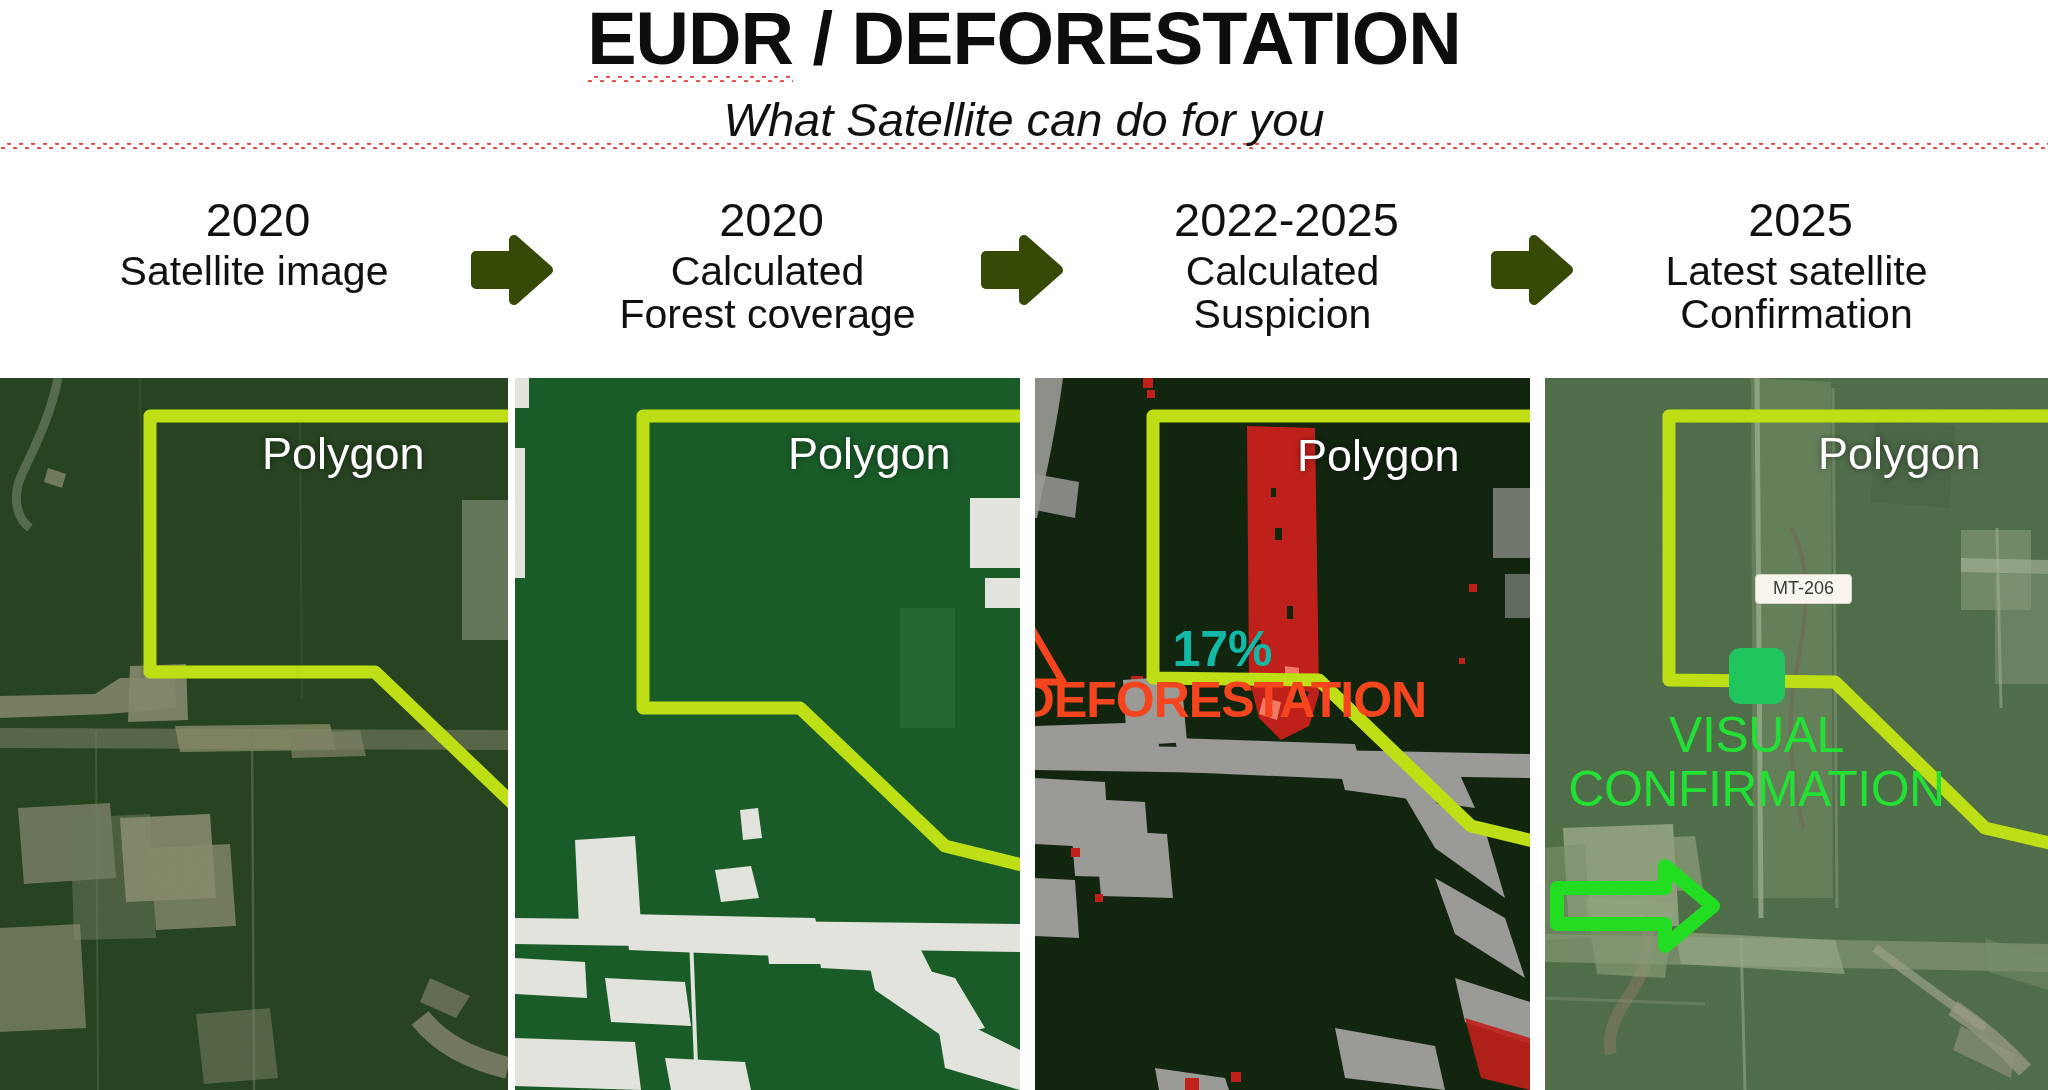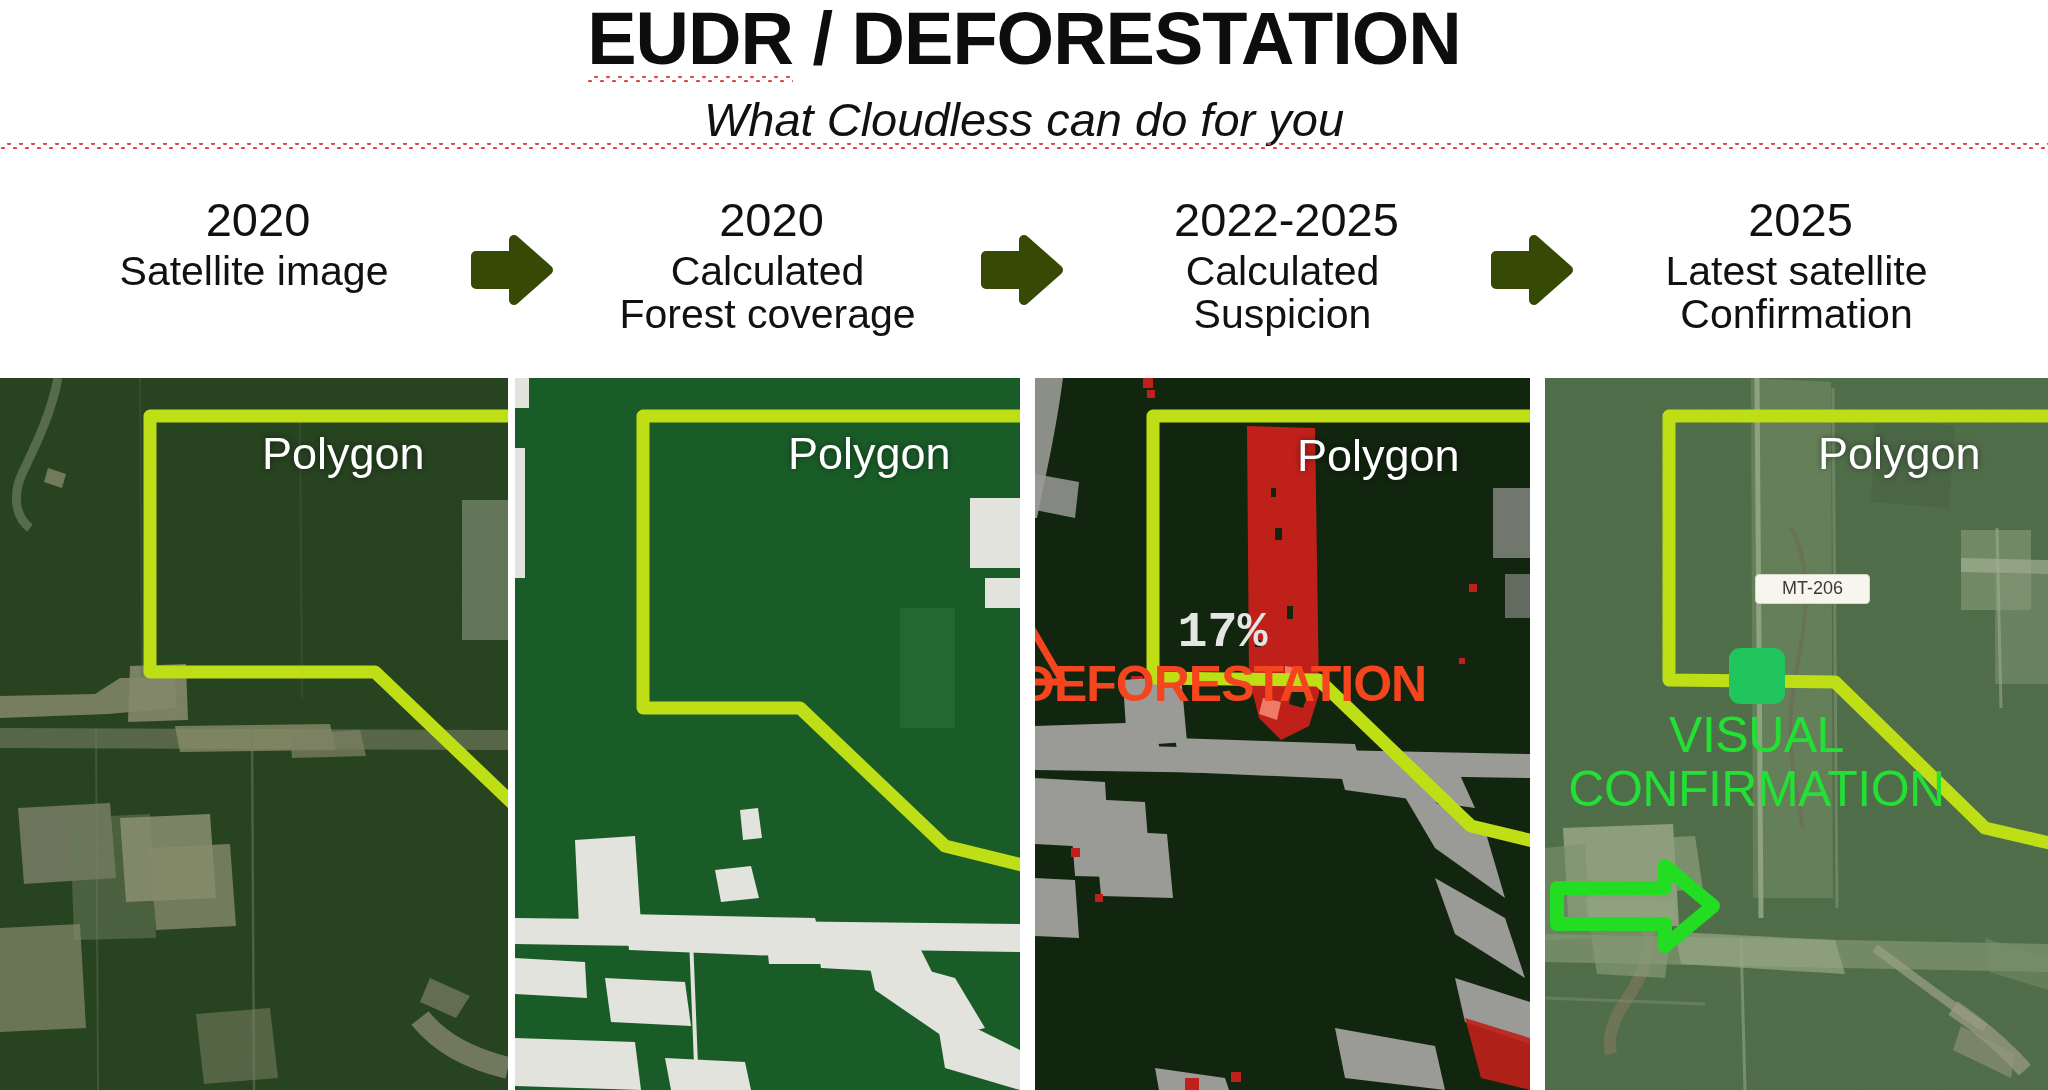--- a/index.html
+++ b/index.html
@@ -50,46 +50,46 @@
   .panel svg { position:absolute; left:0; top:0; }
 
   .poly-label {
     position:absolute; color:#ffffff; font-size:45px; font-weight:400;
     text-shadow:0 0 6px rgba(0,0,0,.45);
     white-space:nowrap;
   }
 
   
   .alert-wrap { position:absolute; text-align:center; width:100%; }
-  .alert-pct { font-size:50px; font-weight:bold; color:#e5e5e5; line-height:1.0; margin-top:4px;font-family:Liberation Mono, monospace;}
+  .alert-pct { font-size:50px; font-weight:bold; color:#14b8a6; line-height:1.0; margin-top:20px;}
   .alert-word { font-size:50px; font-weight:bold; color:#f5451e; line-height:1.05; letter-spacing:-1px;}
 
   
   .ok-wrap { position:absolute; text-align:center; width:100%; }
   .ok-box { width:56px; height:56px; border-radius:11px; background:#21c55d;
             display:inline-flex; align-items:center; justify-content:center; }
   .ok-l1, .ok-l2 { font-size:50px; font-weight:normal; color:#22e034; line-height:1.08; letter-spacing:-.5px;}
 
   .road-label {
     position:absolute; background:#f7f5ee; color:#3a3a3a;
-    font-size:18px; padding:3px 26px 4px; border-radius:4px;
+    font-size:18px; padding:3px 17px 4px; border-radius:4px;
     border:1px solid #d8d5c9; white-space:nowrap;
   }
 </style>
 </head>
 <body>
 
 <div id="root">
 
   <div class="title">
     <span class="spell"><span>EUDR</span><span class="squiggle"></span></span><span> / DEFORESTATION</span>
   </div>
 
   <div class="subtitle">
-    <span>What </span><span class="spell"><span>Cloudless</span><span class="squiggle"></span></span><span> can do for you</span>
+    <span>What </span><span class="spell"><span>Satellite</span><span class="squiggle"></span></span><span> can do for you</span>
   </div>
 
   <div class="col-head" style="left:0px; top:196px; width:508px;">
     <span class="yr">2020</span>
     <span class="l2">Satellite image</span>
   </div>
   <div class="col-head" style="left:515px; top:196px; width:505px;">
     <span class="yr">2020</span>
     <span class="l1">Calculated</span>
     <span class="l2">Forest coverage</span>

